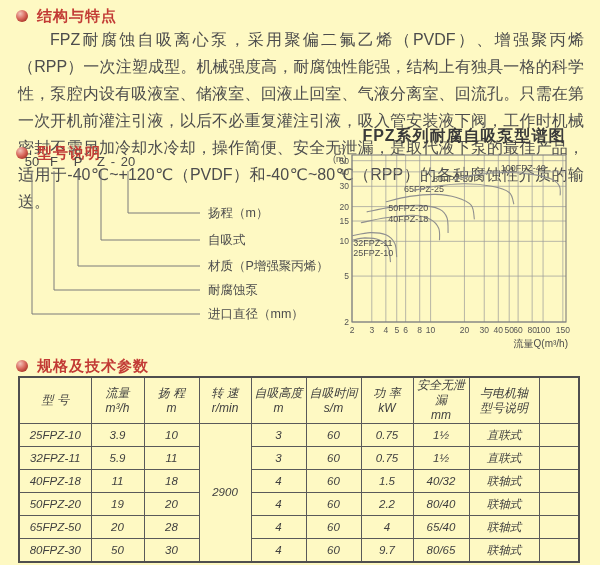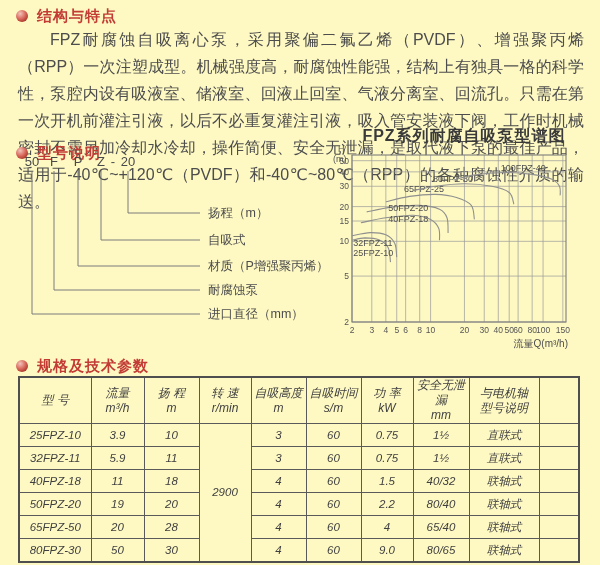--- a/index.html
+++ b/index.html
@@ -254,21 +254,21 @@
           <td>65/40</td>
           <td>联轴式</td>
           <td></td>
         </tr>
         <tr>
           <td>80FPZ-30</td>
           <td>50</td>
           <td>30</td>
           <td>4</td>
           <td>60</td>
-          <td>9.0</td>
+          <td>9.7</td>
           <td>80/65</td>
           <td>联轴式</td>
           <td></td>
         </tr>
       </tbody>
   </table>
 
 </div>
 
 </body></html>

